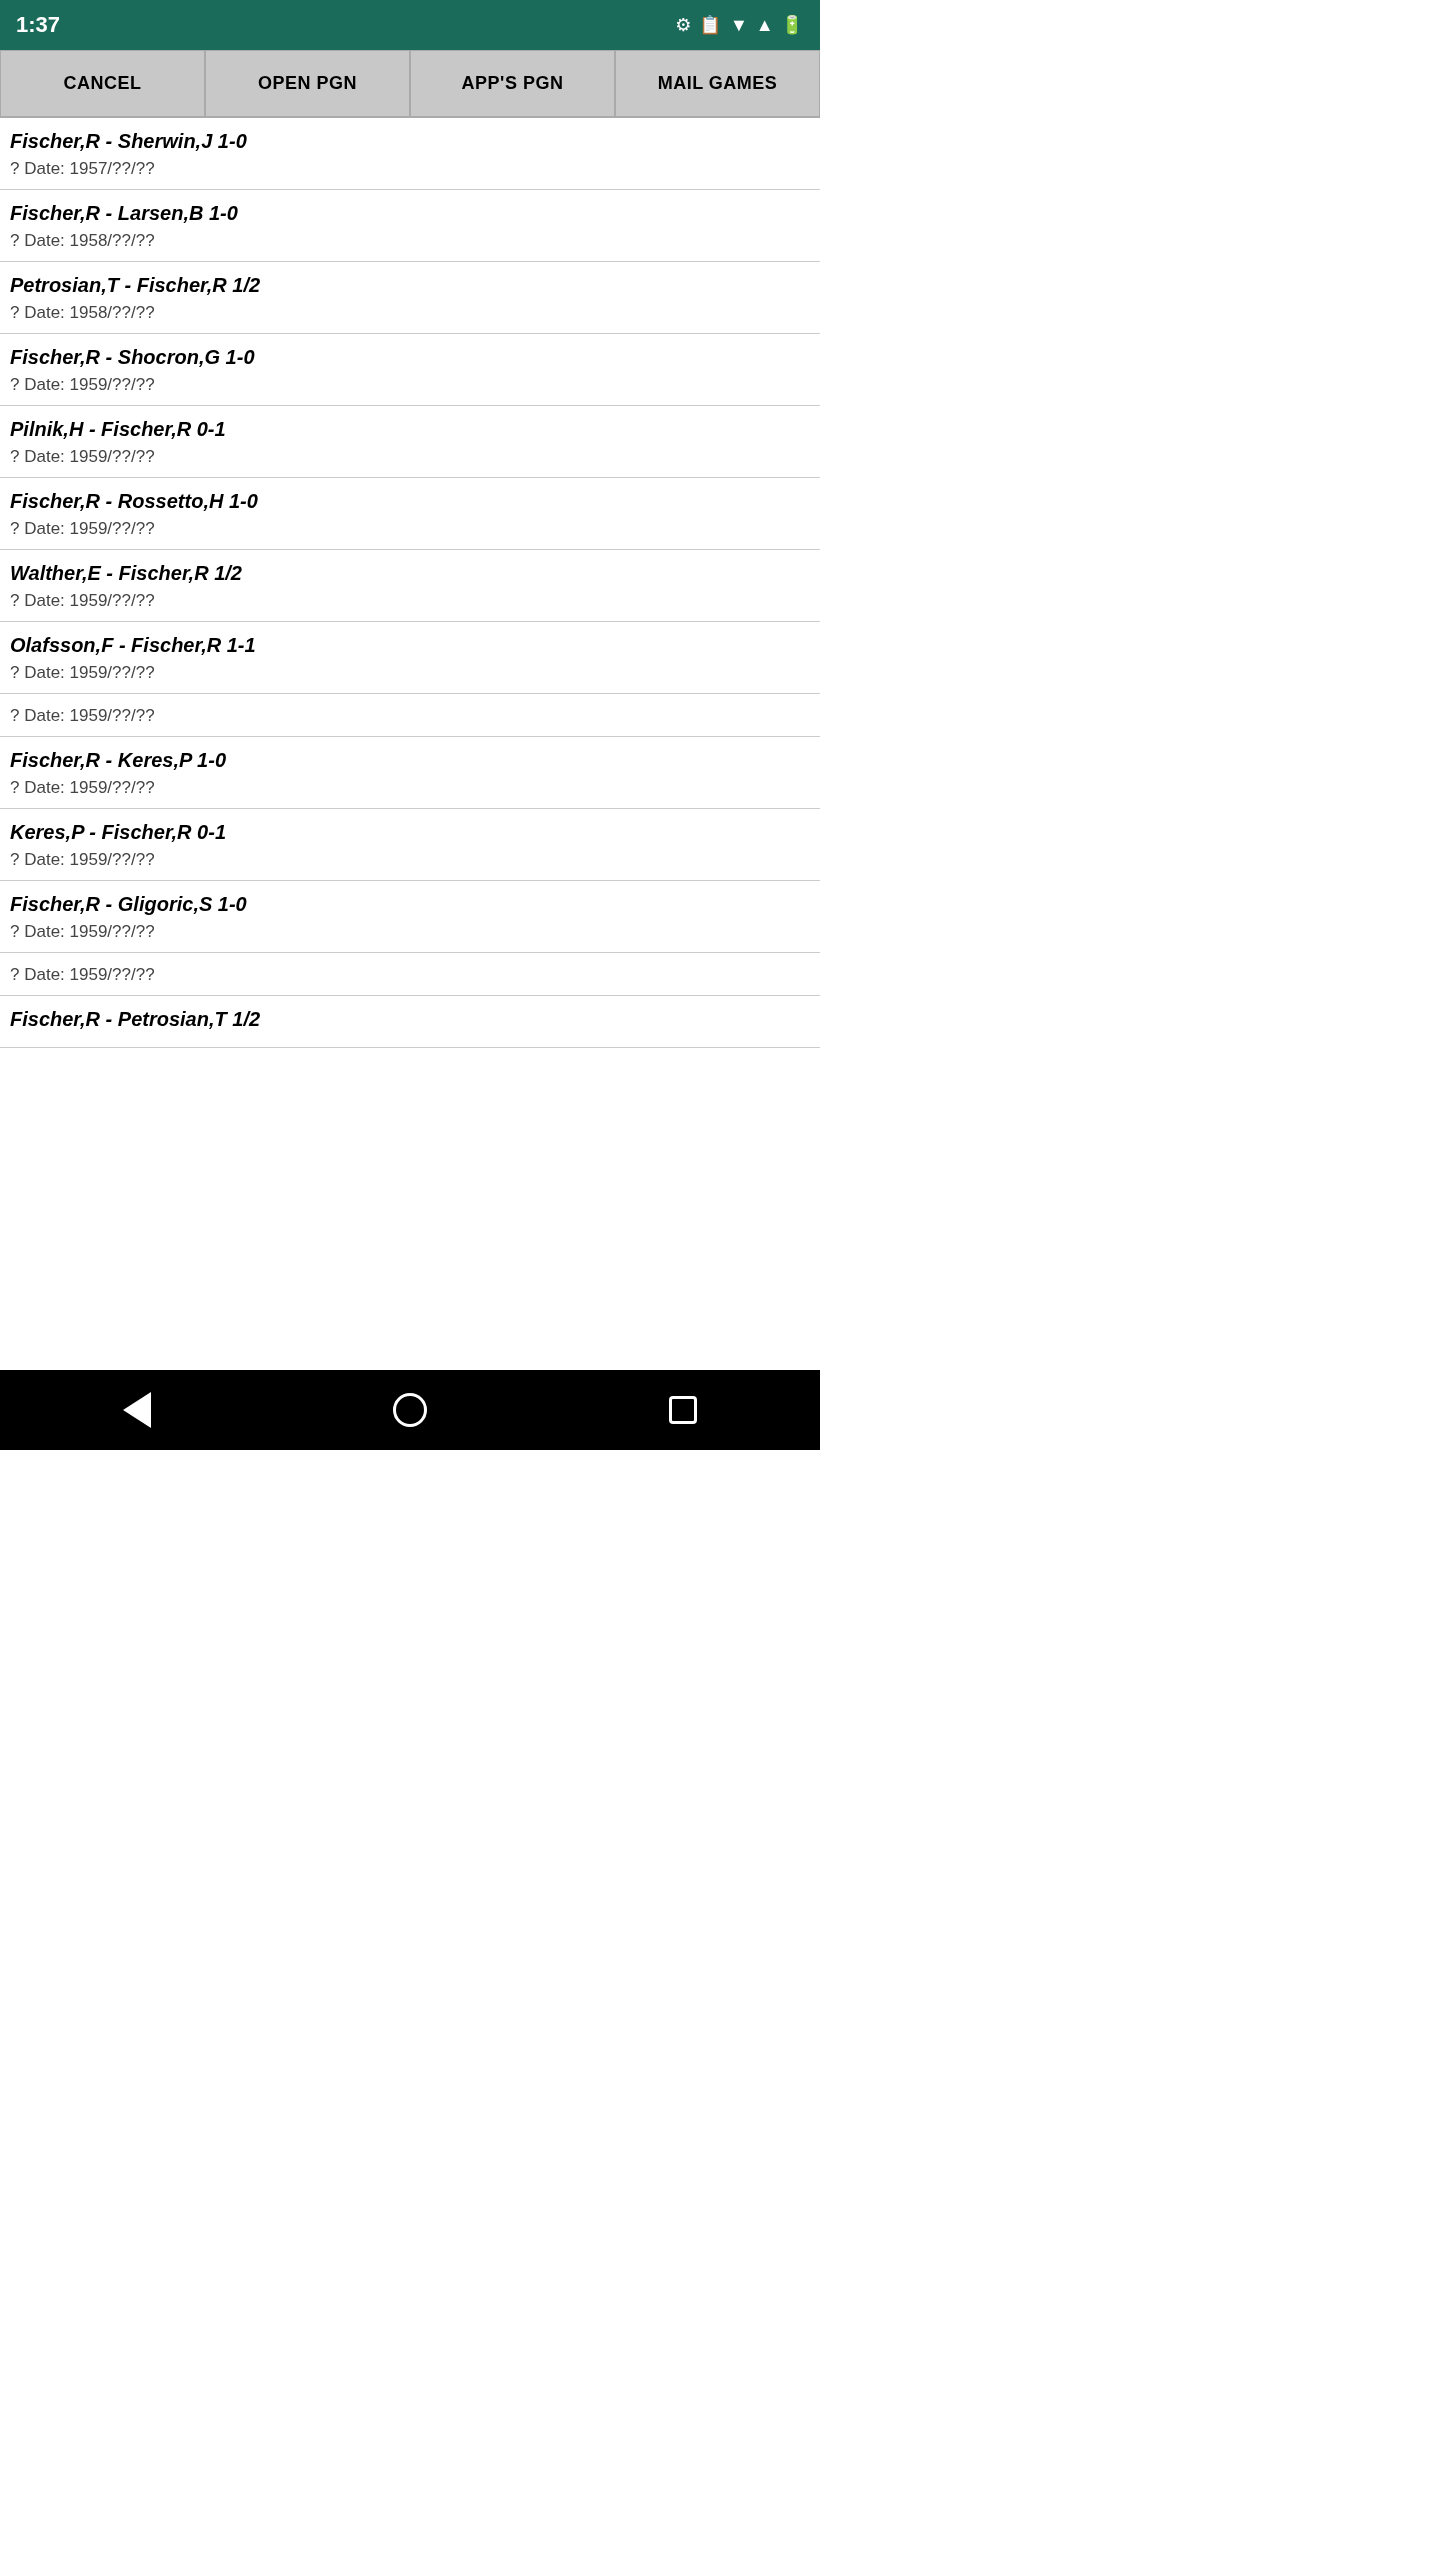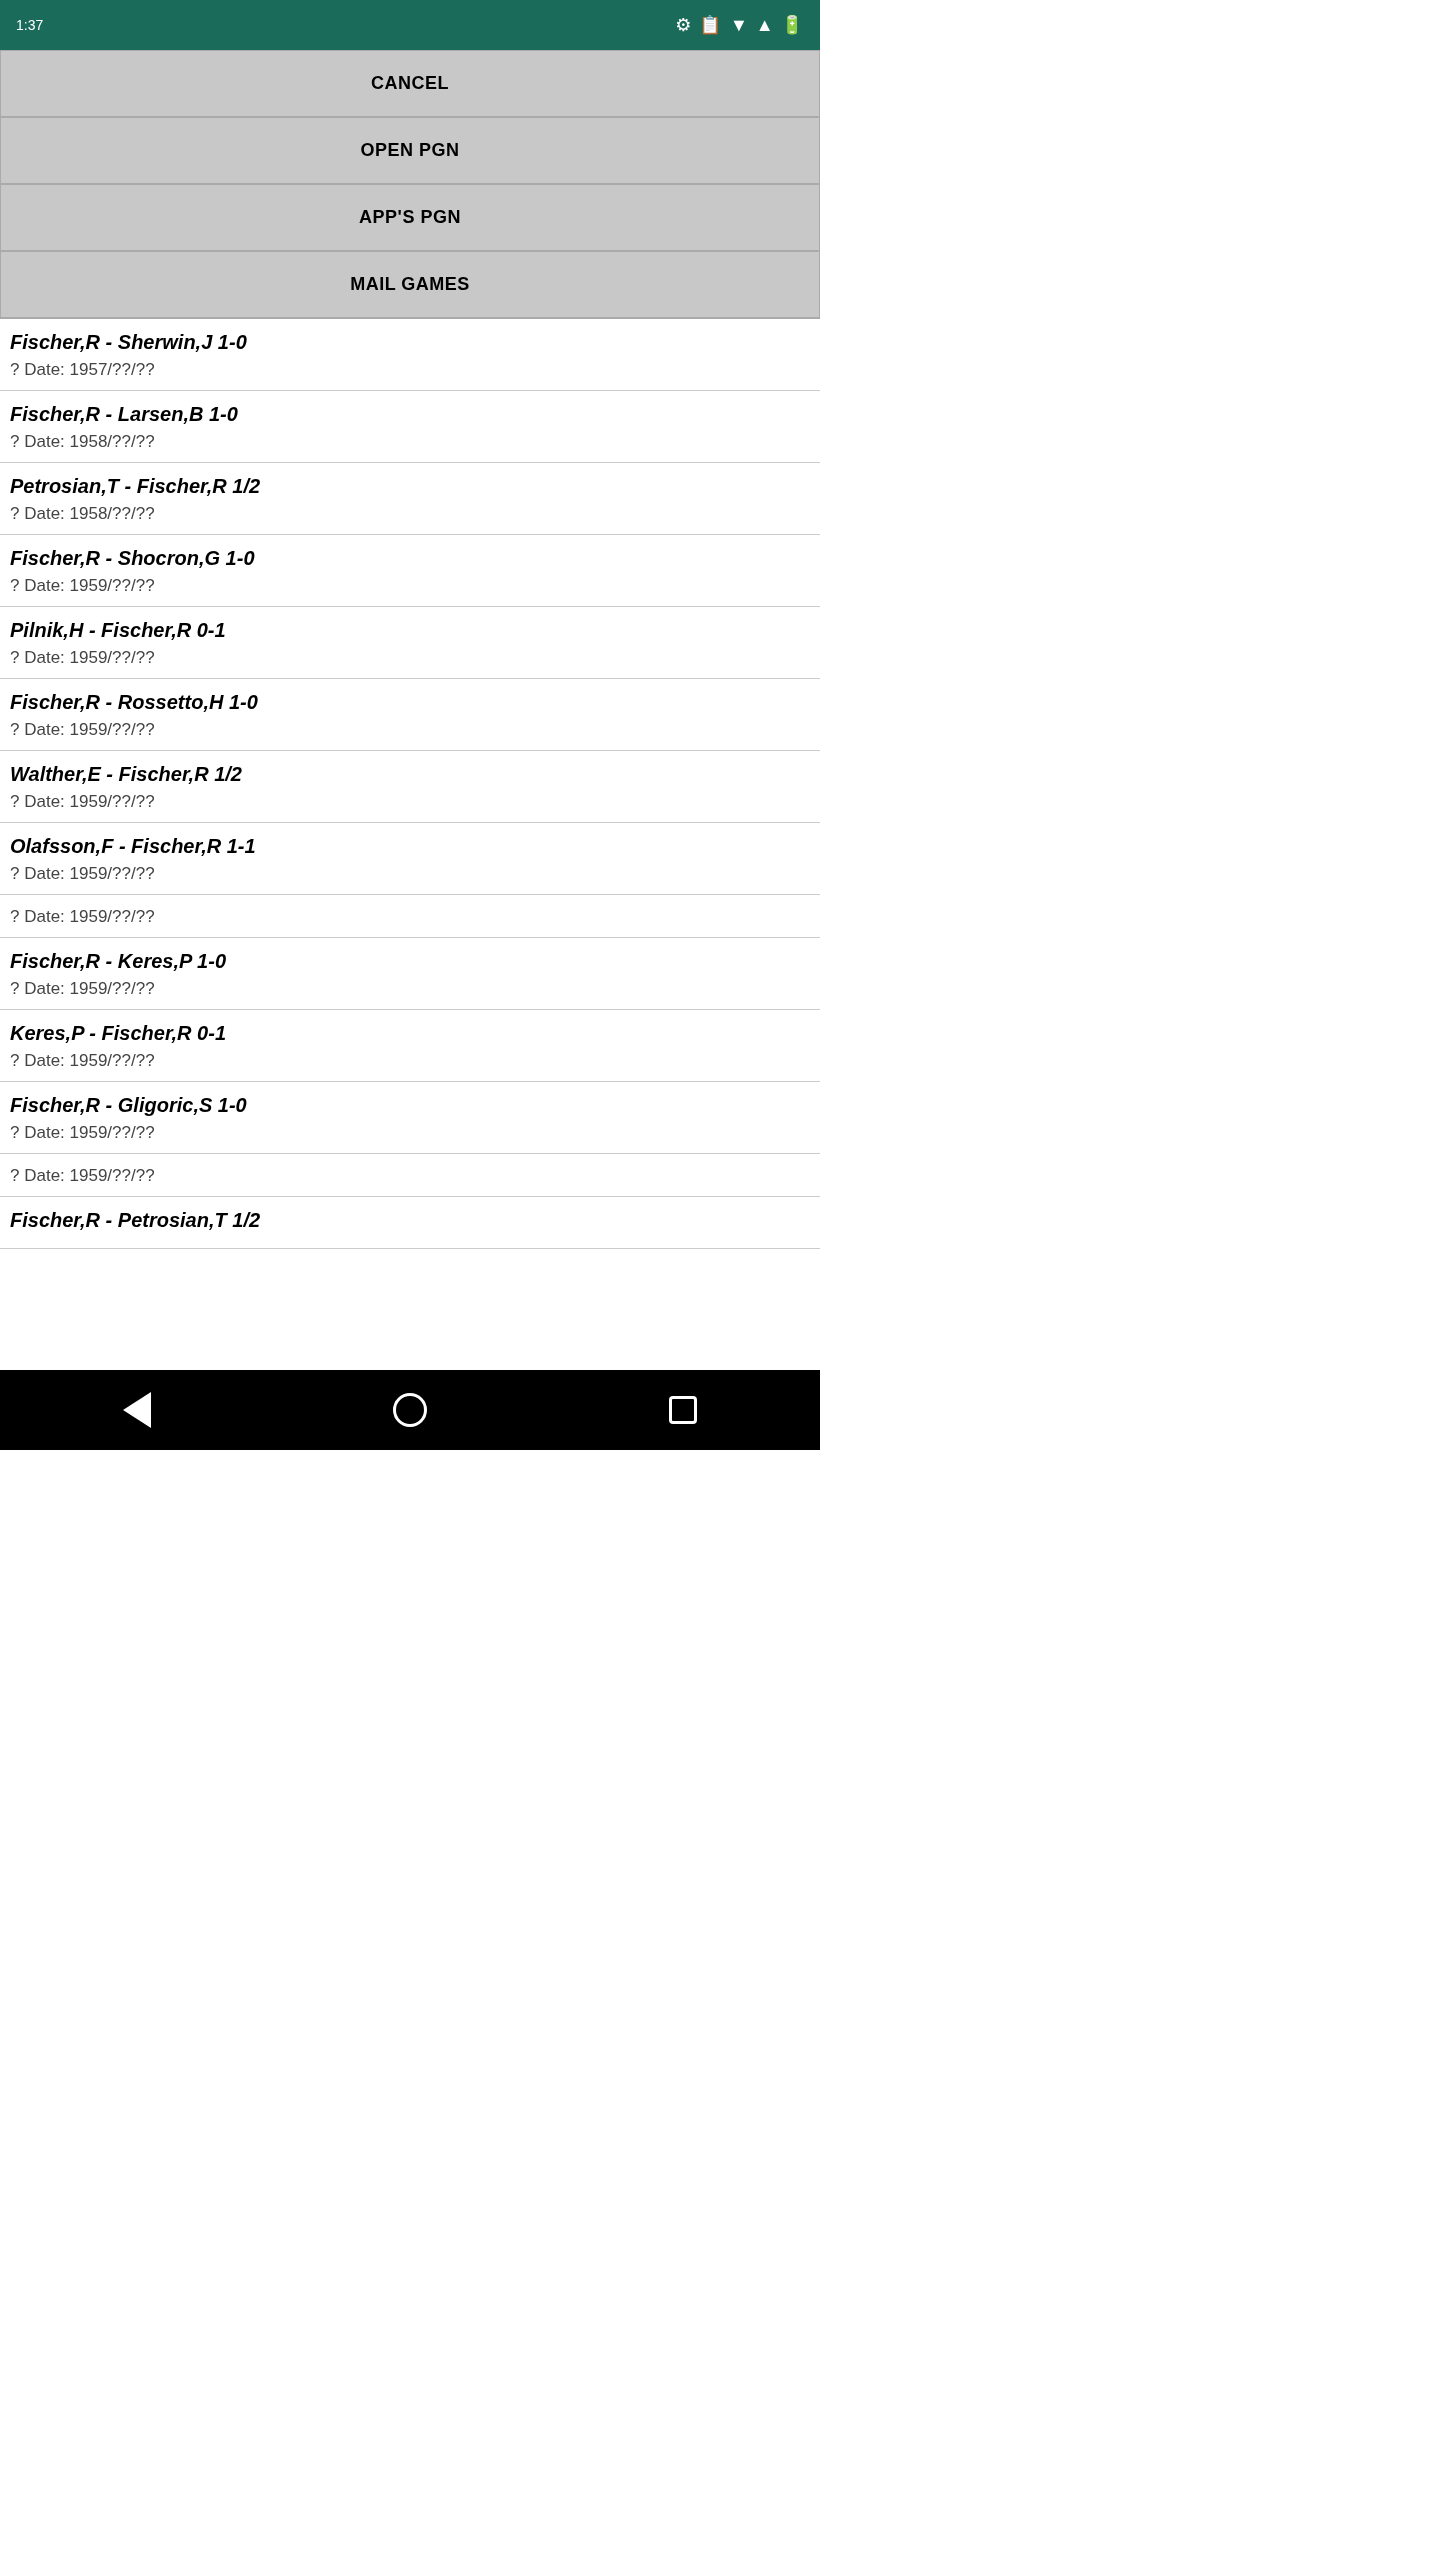--- a/index.html
+++ b/index.html
@@ -22,41 +22,40 @@
       background: #1a6b5a;
       color: white;
       display: flex;
       align-items: center;
       justify-content: space-between;
       padding: 0 16px;
       height: 50px;
     }
 
     .status-time {
-      font-size: 14px;
-      font-weight: normal;
+      font-size: 22px;
+      font-weight: bold;
       text-align: center;
     }
 
     .status-icons {
       display: flex;
       align-items: center;
       gap: 8px;
     }
 
     .status-icon {
       font-size: 18px;
     }
 
     
     .toolbar {
       display: flex;
       background: #e5e5e5;
       border-bottom: 1px solid #aaa;
-      flex-direction: column;
     }
 
     .toolbar-btn {
       flex: 1;
       padding: 22px 10px;
       background: #c8c8c8;
       border: 1px solid #aaa;
       font-size: 18px;
       font-weight: bold;
       text-align: center;

